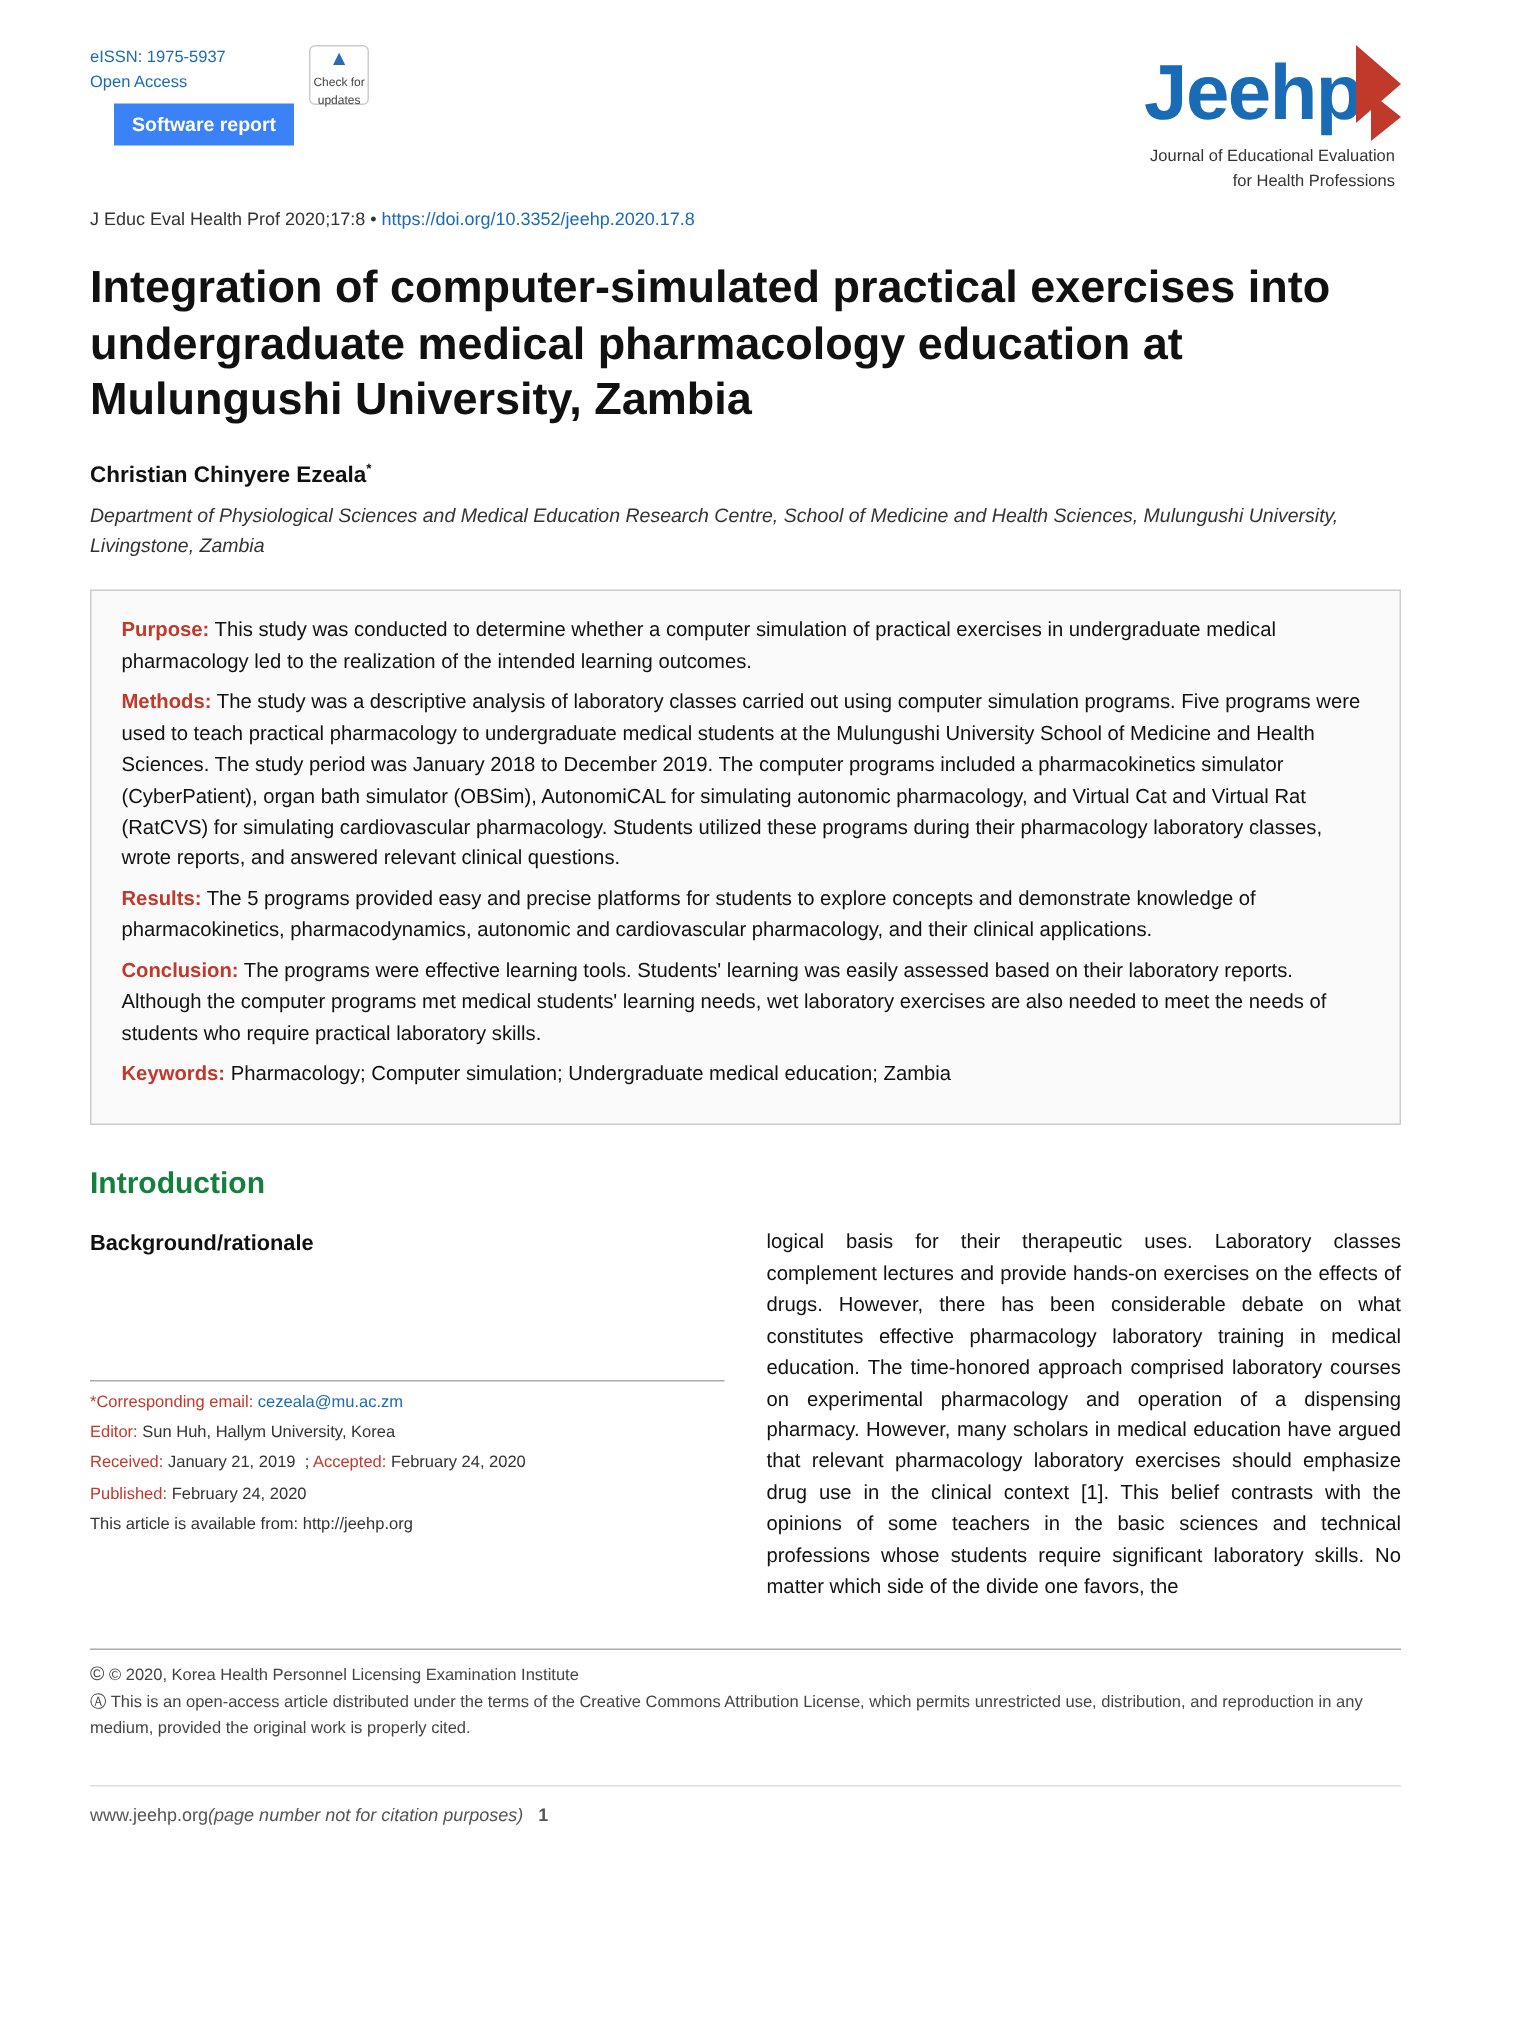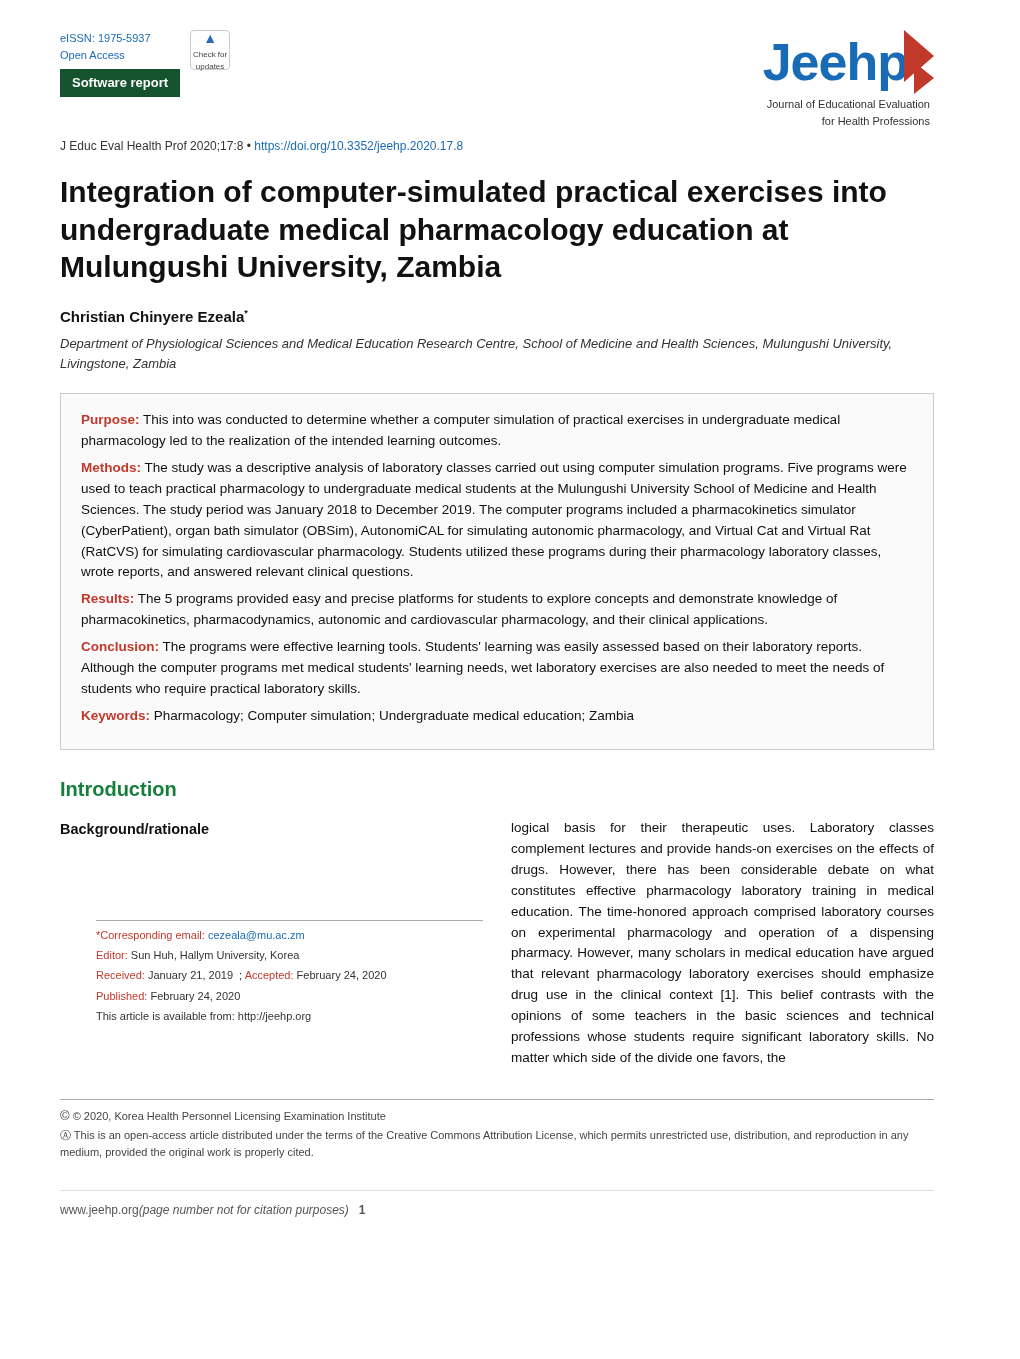--- a/index.html
+++ b/index.html
@@ -63,29 +63,30 @@
       font-family: Arial, sans-serif;
     }
 
     .check-updates-badge .check-icon {
       font-size: 14px;
       color: #2a6db5;
       font-weight: bold;
     }
 
     .software-report-badge {
-      background: #14532d;
+      background: #3b82f6;
       color: #fff;
       font-size: 13px;
       font-family: Arial, sans-serif;
       font-weight: bold;
       padding: 4px 12px;
       display: inline-block;
       margin-top: 2px;
       margin-bottom: 2px;
+      margin-left: 16px;
     }
 
     .header-left-row {
       display: flex;
       align-items: flex-start;
     }
 
     .header-left-info {
       display: flex;
       flex-direction: column;
@@ -338,21 +339,21 @@
 
   <div class="main-title">Integration of computer-simulated practical exercises into undergraduate medical pharmacology education at Mulungushi University, Zambia</div>
 
   <div class="author-name">
     <span>Christian Chinyere Ezeala</span><sup>*</sup>
   </div>
   <div class="author-affiliation">Department of Physiological Sciences and Medical Education Research Centre, School of Medicine and Health Sciences, Mulungushi University, Livingstone, Zambia</div>
 
   <div class="abstract-box">
     <p>
-      <span class="abstract-label">Purpose:</span><span> This into was conducted to determine whether a computer simulation of practical exercises in undergraduate medical pharmacology led to the realization of the intended learning outcomes.</span>
+      <span class="abstract-label">Purpose:</span><span> This study was conducted to determine whether a computer simulation of practical exercises in undergraduate medical pharmacology led to the realization of the intended learning outcomes.</span>
     </p>
     <p>
       <span class="abstract-label">Methods:</span><span> The study was a descriptive analysis of laboratory classes carried out using computer simulation programs. Five programs were used to teach practical pharmacology to undergraduate medical students at the Mulungushi University School of Medicine and Health Sciences. The study period was January 2018 to December 2019. The computer programs included a pharmacokinetics simulator (CyberPatient), organ bath simulator (OBSim), AutonomiCAL for simulating autonomic pharmacology, and Virtual Cat and Virtual Rat (RatCVS) for simulating cardiovascular pharmacology. Students utilized these programs during their pharmacology laboratory classes, wrote reports, and answered relevant clinical questions.</span>
     </p>
     <p>
       <span class="abstract-label">Results:</span><span> The 5 programs provided easy and precise platforms for students to explore concepts and demonstrate knowledge of pharmacokinetics, pharmacodynamics, autonomic and cardiovascular pharmacology, and their clinical applications.</span>
     </p>
     <p>
       <span class="abstract-label">Conclusion:</span><span> The programs were effective learning tools. Students' learning was easily assessed based on their laboratory reports. Although the computer programs met medical students' learning needs, wet laboratory exercises are also needed to meet the needs of students who require practical laboratory skills.</span>
     </p>
@@ -360,21 +361,21 @@
       <span class="keywords-label">Keywords:</span><span> Pharmacology; Computer simulation; Undergraduate medical education; Zambia</span>
     </p>
   </div>
 
   <div class="introduction-title">Introduction</div>
 
   <div class="two-column-layout">
     <div class="left-column">
       <div class="section-subheading">Background/rationale</div>
 
-      <div class="footnote-area" style="margin-top: 80px; margin-left: 36px;">
+      <div class="footnote-area" style="margin-top: 80px;">
         <div class="footnote-line">
           <span class="footnote-red">*Corresponding email:</span>
           <span class="footnote-blue">cezeala@mu.ac.zm</span>
         </div>
         <div class="footnote-line">
           <span class="footnote-red">Editor:</span>
           <span>Sun Huh, Hallym University, Korea</span>
         </div>
         <div class="footnote-line">
           <span class="footnote-red">Received:</span>

